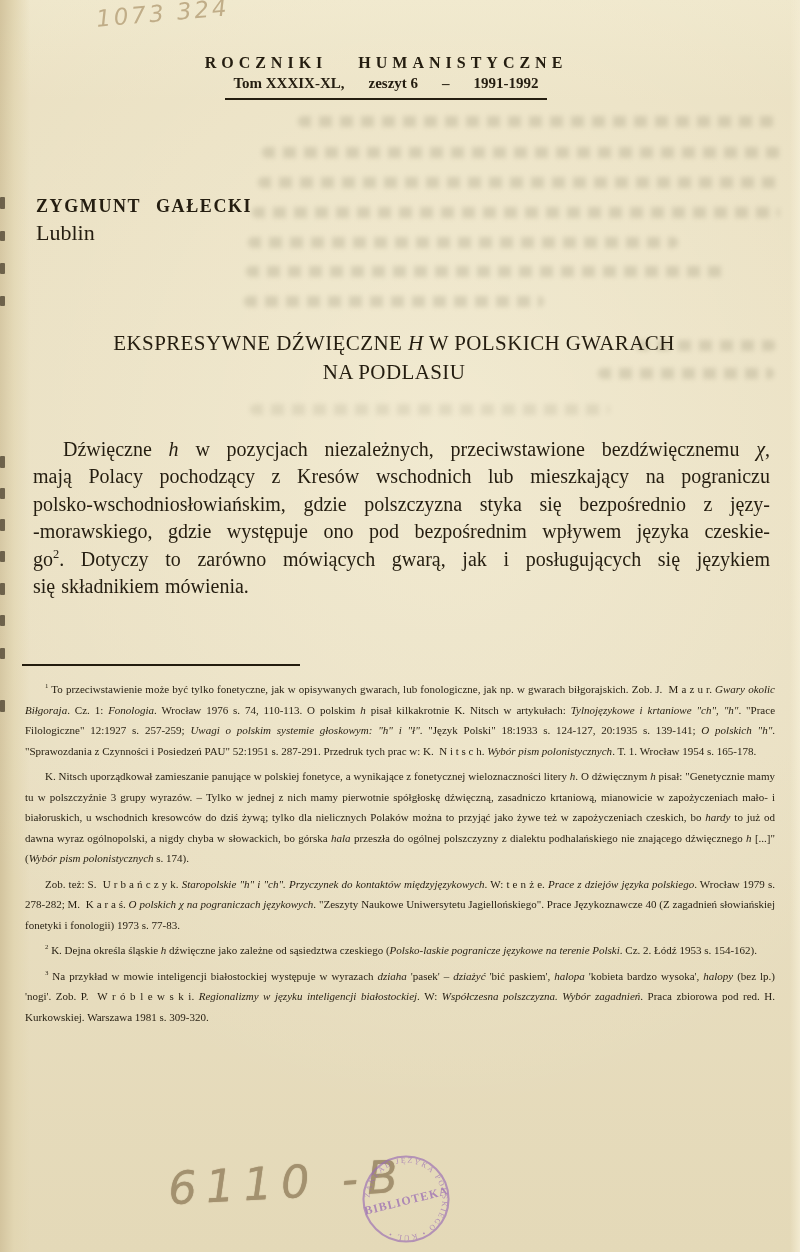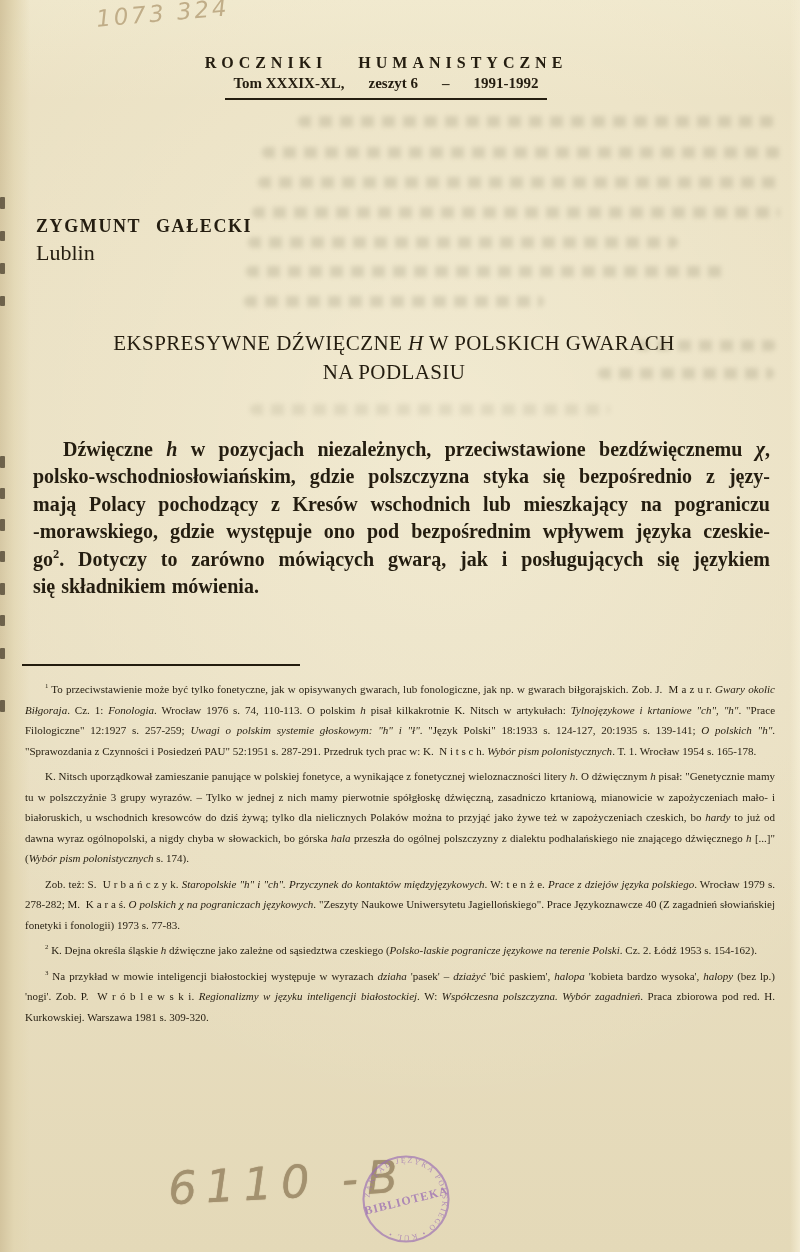--- a/index.html
+++ b/index.html
@@ -27,28 +27,28 @@
     position:absolute;left:96px;top:0px;
     font-family:"DejaVu Sans",sans-serif;font-size:23px;letter-spacing:3px;
     color:#c0ad88;transform:rotate(-5deg);font-style:italic;
   }
   .jheader{position:absolute;left:0;right:0;top:54px;text-align:center;transform:translateX(-14px);}
   .jh1{font-weight:bold;font-size:16px;letter-spacing:5px;word-spacing:22px;}
   .jh2{font-weight:bold;font-size:15px;margin-top:3px;display:flex;justify-content:center;gap:0;}
   .jh2 span{padding:0 12px;}
   .jrule{width:322px;height:0;border-top:2.6px solid #251e10;margin:6px auto 0;}
 
-  .author{position:absolute;left:36px;top:196px;margin-top:20px;}
+  .author{position:absolute;left:36px;top:196px;}
   .aname{font-weight:bold;font-size:18px;letter-spacing:1.6px;word-spacing:9px;}
   .acity{font-size:22px;margin-top:3px;}
 
   .title{position:absolute;left:0;right:0;top:329px;text-align:center;transform:translateX(-6px);
     font-size:21px;line-height:29px;letter-spacing:.4px;}
 
-  .body{position:absolute;left:33px;top:436px;width:737px;font-size:20px;word-spacing:1px;font-weight:bold;}
+  .body{position:absolute;left:33px;top:436px;width:737px;font-size:20px;word-spacing:1px;}
   .bline{line-height:27.4px;text-align:justify;text-align-last:justify;white-space:normal;}
   .bline.first{text-indent:30px;}
   .bline.last{text-align-last:left;}
 
   .fnrule{position:absolute;left:22px;top:664px;width:278px;border-top:2px solid #231c0e;}
 
   .footnotes{position:absolute;left:25px;top:679px;width:750px;font-size:11px;}
   .fnpara{line-height:20.5px;text-align:justify;text-indent:20px;margin:0 0 5px 0;}
 
   .hand-bottom{
@@ -110,22 +110,22 @@
     <div class="acity">Lublin</div>
   </div>
 
   <div class="title">
     <div><span>EKSPRESYWNE DŹWIĘCZNE </span><span class="it">H</span><span> W POLSKICH GWARACH</span></div>
     <div>NA PODLASIU</div>
   </div>
 
   <div class="body">
       <div class="bline first"><span>Dźwięczne </span><span class="it">h</span><span> w pozycjach niezależnych, przeciwstawione bezdźwięcznemu </span><span class="it">χ</span><span>,</span></div>
+      <div class="bline"><span>mają Polacy pochodzący z Kresów wschodnich lub mieszkający na pograniczu</span></div>
       <div class="bline"><span>polsko-wschodniosłowiańskim, gdzie polszczyzna styka się bezpośrednio z języ-</span></div>
-      <div class="bline"><span>mają Polacy pochodzący z Kresów wschodnich lub mieszkający na pograniczu</span></div>
       <div class="bline"><span>-morawskiego, gdzie występuje ono pod bezpośrednim wpływem języka czeskie-</span></div>
       <div class="bline"><span>go</span><sup>2</sup><span>. Dotyczy to zarówno mówiących gwarą, jak i posługujących się językiem</span></div>
       <div class="bline last"><span>się składnikiem mówienia.</span></div>
     </div>
 
   <div class="fnrule"></div>
 
   <div class="footnotes">
       <div class="fnpara first"><sup>1</sup><span> To przeciwstawienie może być tylko fonetyczne, jak w opisywanych gwarach, lub fonologiczne, jak np. w gwarach biłgorajskich. Zob. J.&nbsp; M a z u r. </span><span class="it">Gwary okolic Biłgoraja</span><span>. Cz. 1: </span><span class="it">Fonologia</span><span>. Wrocław 1976 s. 74, 110-113. O polskim </span><span class="it">h</span><span> pisał kilkakrotnie K. Nitsch w artykułach: </span><span class="it">Tylnojęzykowe i krtaniowe "ch", "h"</span><span>. "Prace Filologiczne" 12:1927 s. 257-259; </span><span class="it">Uwagi o polskim systemie głoskowym: "h" i "ł"</span><span>. "Język Polski" 18:1933 s. 124-127, 20:1935 s. 139-141; </span><span class="it">O polskich "h"</span><span>. "Sprawozdania z Czynności i Posiedzeń PAU" 52:1951 s. 287-291. Przedruk tych prac w: K.&nbsp; N i t s c h. </span><span class="it">Wybór pism polonistycznych</span><span>. T. 1. Wrocław 1954 s. 165-178.</span></div>
       <div class="fnpara"><span>K. Nitsch uporządkował zamieszanie panujące w polskiej fonetyce, a wynikające z fonetycznej wieloznaczności litery </span><span class="it">h</span><span>. O dźwięcznym </span><span class="it">h</span><span> pisał: "Genetycznie mamy tu w polszczyźnie 3 grupy wyrazów. – Tylko w jednej z nich mamy pierwotnie spółgłoskę dźwięczną, zasadniczo krtaniową, mianowicie w zapożyczeniach mało- i białoruskich, u wschodnich kresowców do dziś żywą; tylko dla nielicznych Polaków można to przyjąć jako żywe też w zapożyczeniach czeskich, bo </span><span class="it">hardy</span><span> to już od dawna wyraz ogólnopolski, a nigdy chyba w słowackich, bo górska </span><span class="it">hala</span><span> przeszła do ogólnej polszczyzny z dialektu podhalańskiego nie znającego dźwięcznego </span><span class="it">h</span><span> [...]" (</span><span class="it">Wybór pism polonistycznych</span><span> s. 174).</span></div>

